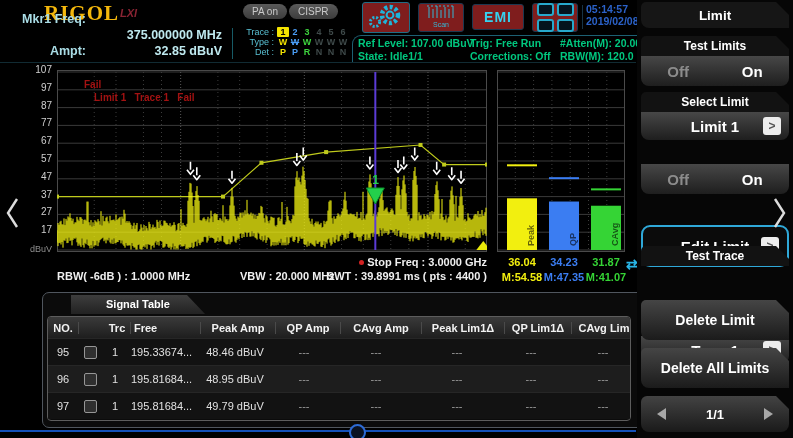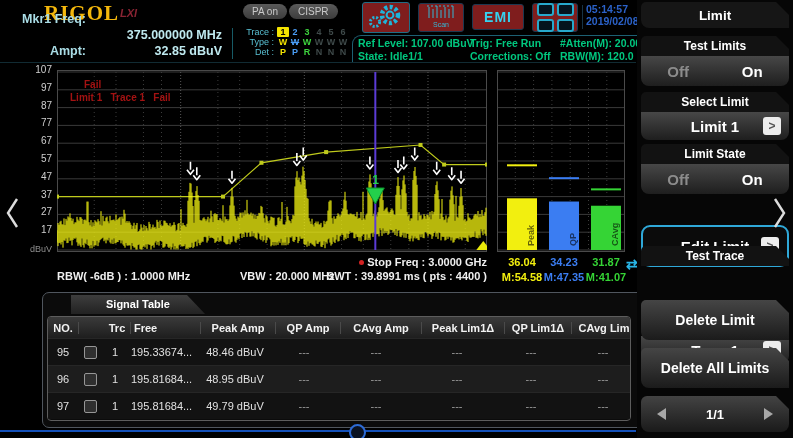--- a/index.html
+++ b/index.html
@@ -38,21 +38,21 @@
   .strike{text-decoration:line-through;}
   .status{color:#00c77f;font-size:10.5px;font-weight:bold;white-space:nowrap;}
   .statframe{left:352px;top:35px;width:286px;height:27px;border-top:1px solid #1d6073;
              border-left:1px solid #1d6073;border-radius:9px 0 0 0;}
   .infoline{left:0;top:62px;width:636px;height:1px;background:#112b33;}
 
   
   .ytick{width:26px;left:26px;text-align:right;font-size:10px;color:#cfcfcf;}
   .yunit{width:26px;left:26px;top:244px;text-align:right;font-size:9px;color:#8f8f8f;}
   .fail1{left:84px;top:79px;font-size:10px;font-weight:bold;color:#a31212;}
-  .fail2{left:70px;top:92px;font-size:10px;font-weight:bold;color:#a31212;white-space:pre;}
+  .fail2{left:94px;top:92px;font-size:10px;font-weight:bold;color:#a31212;white-space:pre;}
   .ann{color:#efefef;font-size:11px;font-weight:bold;white-space:nowrap;}
   .rdot{display:inline-block;width:5px;height:5px;border-radius:50%;background:#d42222;
         margin-right:3px;vertical-align:1px;}
   .mval{width:56px;text-align:center;font-size:11px;font-weight:bold;}
   .swap{left:626px;top:256px;font-size:14px;font-weight:bold;color:#29b6e8;}
 
   
   .sigpanel{left:42px;top:292px;width:592px;height:134px;border:1px solid #50565e;
             border-radius:7px;background:#0b0b0b;padding-left:8px;}
   .sigtab{position:absolute;left:28px;top:2px;width:134px;height:19px;line-height:19px;
@@ -362,21 +362,20 @@
       <span class="off">Off</span>
       <span class="on">On</span>
     </div>
 
     <div class="skey ktitle" style="top:92px;height:20px;line-height:20px;">Select Limit</div>
     <div class="skey kbody valrow" style="top:112px;height:28px;">
       <span>Limit 1</span>
       <span class="chevbox">&gt;</span>
     </div>
 
-    <div class="skey ktitle" style="top:144px;height:20px;line-height:20px;">Limit State</div>
     <div class="skey kbody" style="top:164px;height:30px;">
       <span class="off">Off</span>
       <span class="on">On</span>
     </div>
 
     <div class="skey editkey valrow" style="top:197px;height:42px;">
       <span>Edit Limit</span>
       <span class="chevbox">&gt;</span>
     </div>
 

